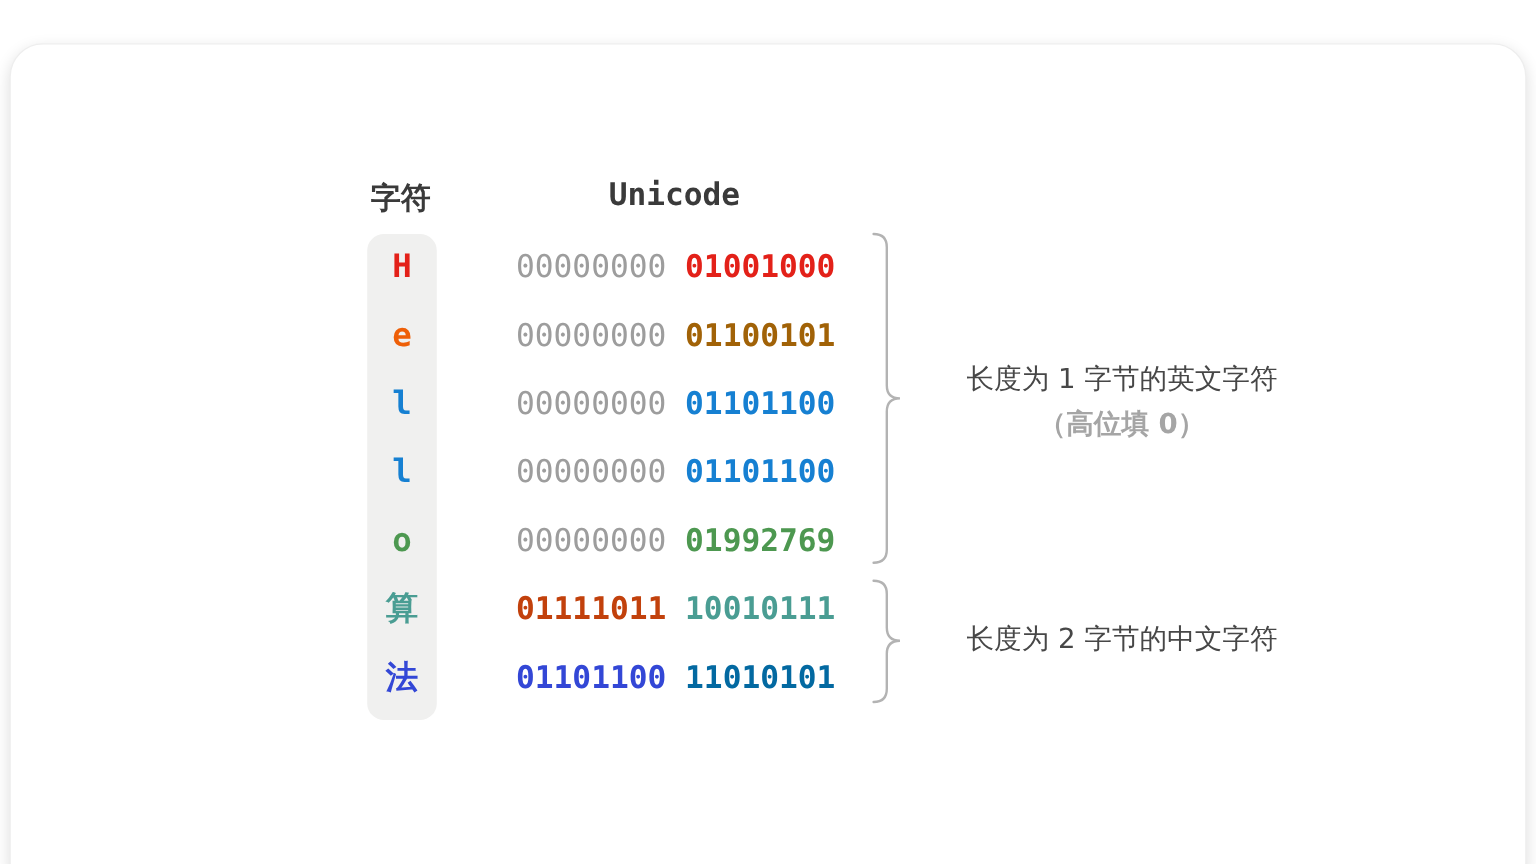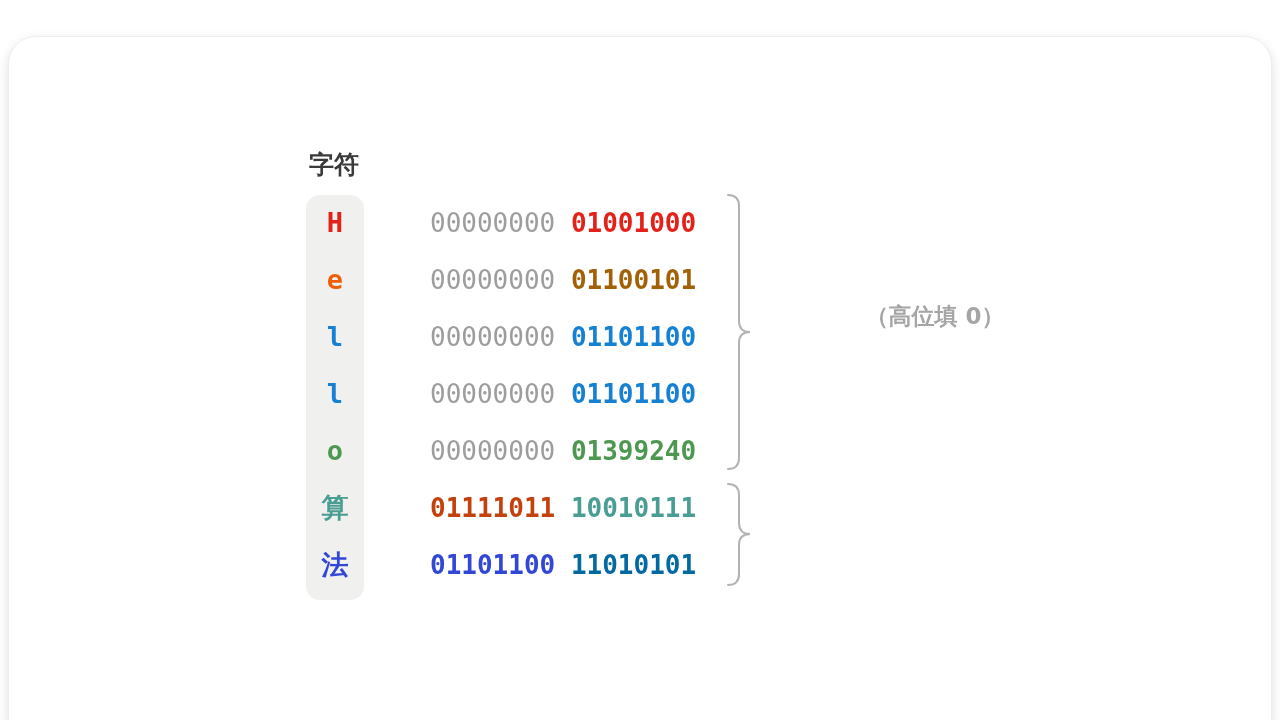--- a/index.html
+++ b/index.html
@@ -32,45 +32,50 @@
   .watermark{position:absolute;right:38px;bottom:24px;font-family:"DejaVu Sans Mono",monospace;
         font-size:17px;color:var(--watermark,#cccccc);letter-spacing:1px;}
 </style>
 </head>
 <body>
 
 <div class="canvas">
   <div class="card"></div>
 
   <div class="col-header char-header">字符</div>
+  <div class="col-header unicode-header">Unicode</div>
 
   <div class="char-col-bg"></div>
 
   <div id="rows">
       <div class="char-cell" style="top: 174px; color: rgb(227, 33, 25);">H</div>
       <div class="binary-row" style="top: 175px;"><span class="octet high dim">00000000</span> <span class="octet low" style="color: rgb(227, 33, 25);">01001000</span></div>
       <div class="char-cell" style="top: 231px; color: rgb(238, 95, 7);">e</div>
       <div class="binary-row" style="top: 232px;"><span class="octet high dim">00000000</span> <span class="octet low" style="color: #a16207;">01100101</span></div>
       <div class="char-cell" style="top: 288px; color: rgb(22, 128, 210);">l</div>
       <div class="binary-row" style="top: 289px;"><span class="octet high dim">00000000</span> <span class="octet low" style="color: rgb(22, 128, 210);">01101100</span></div>
       <div class="char-cell" style="top: 345px; color: rgb(22, 128, 210);">l</div>
       <div class="binary-row" style="top: 346px;"><span class="octet high dim">00000000</span> <span class="octet low" style="color: rgb(22, 128, 210);">01101100</span></div>
       <div class="char-cell" style="top: 402px; color: rgb(77, 152, 80);">o</div>
-      <div class="binary-row" style="top: 403px;"><span class="octet high dim">00000000</span> <span class="octet low" style="color: rgb(77, 152, 80);">01399240</span></div>
+      <div class="binary-row" style="top: 403px;"><span class="octet high dim">00000000</span> <span class="octet low" style="color: rgb(77, 152, 80);">01992769</span></div>
       <div class="char-cell" style="top: 459px; color: rgb(74, 157, 147);">算</div>
       <div class="binary-row" style="top: 460px;"><span class="octet high" style="color: #c2410c;">01111011</span> <span class="octet low" style="color: rgb(74, 157, 147);">10010111</span></div>
       <div class="char-cell" style="top: 516px; color: rgb(51, 71, 214);">法</div>
       <div class="binary-row" style="top: 517px;"><span class="octet high" style="color: rgb(51, 71, 214);">01101100</span> <span class="octet low" style="color: #0369a1;">11010101</span></div>
     </div>
 
   <svg class="brace" style="left:724px;top:158px;" width="32" height="286">
     <path d="M4,5 Q15,5 15,16 L15,131 Q15,142 26,142 Q15,142 15,153 L15,268 Q15,279 4,279"></path>
   </svg>
   <svg class="brace" style="left:724px;top:447px;" width="32" height="112">
     <path d="M4,5 Q15,5 15,16 L15,44 Q15,55 26,55 Q15,55 15,66 L15,95 Q15,106 4,106"></path>
   </svg>
 
   <div class="annotation annotation-english">
+    <div class="annotation-line">长度为 1 字节的英文字符</div>
     <div class="annotation-line muted">（高位填 0）</div>
   </div>
 
+  <div class="annotation annotation-chinese">
+    <div class="annotation-line">长度为 2 字节的中文字符</div>
+  </div>
 
 </div>
 
 </body></html>

